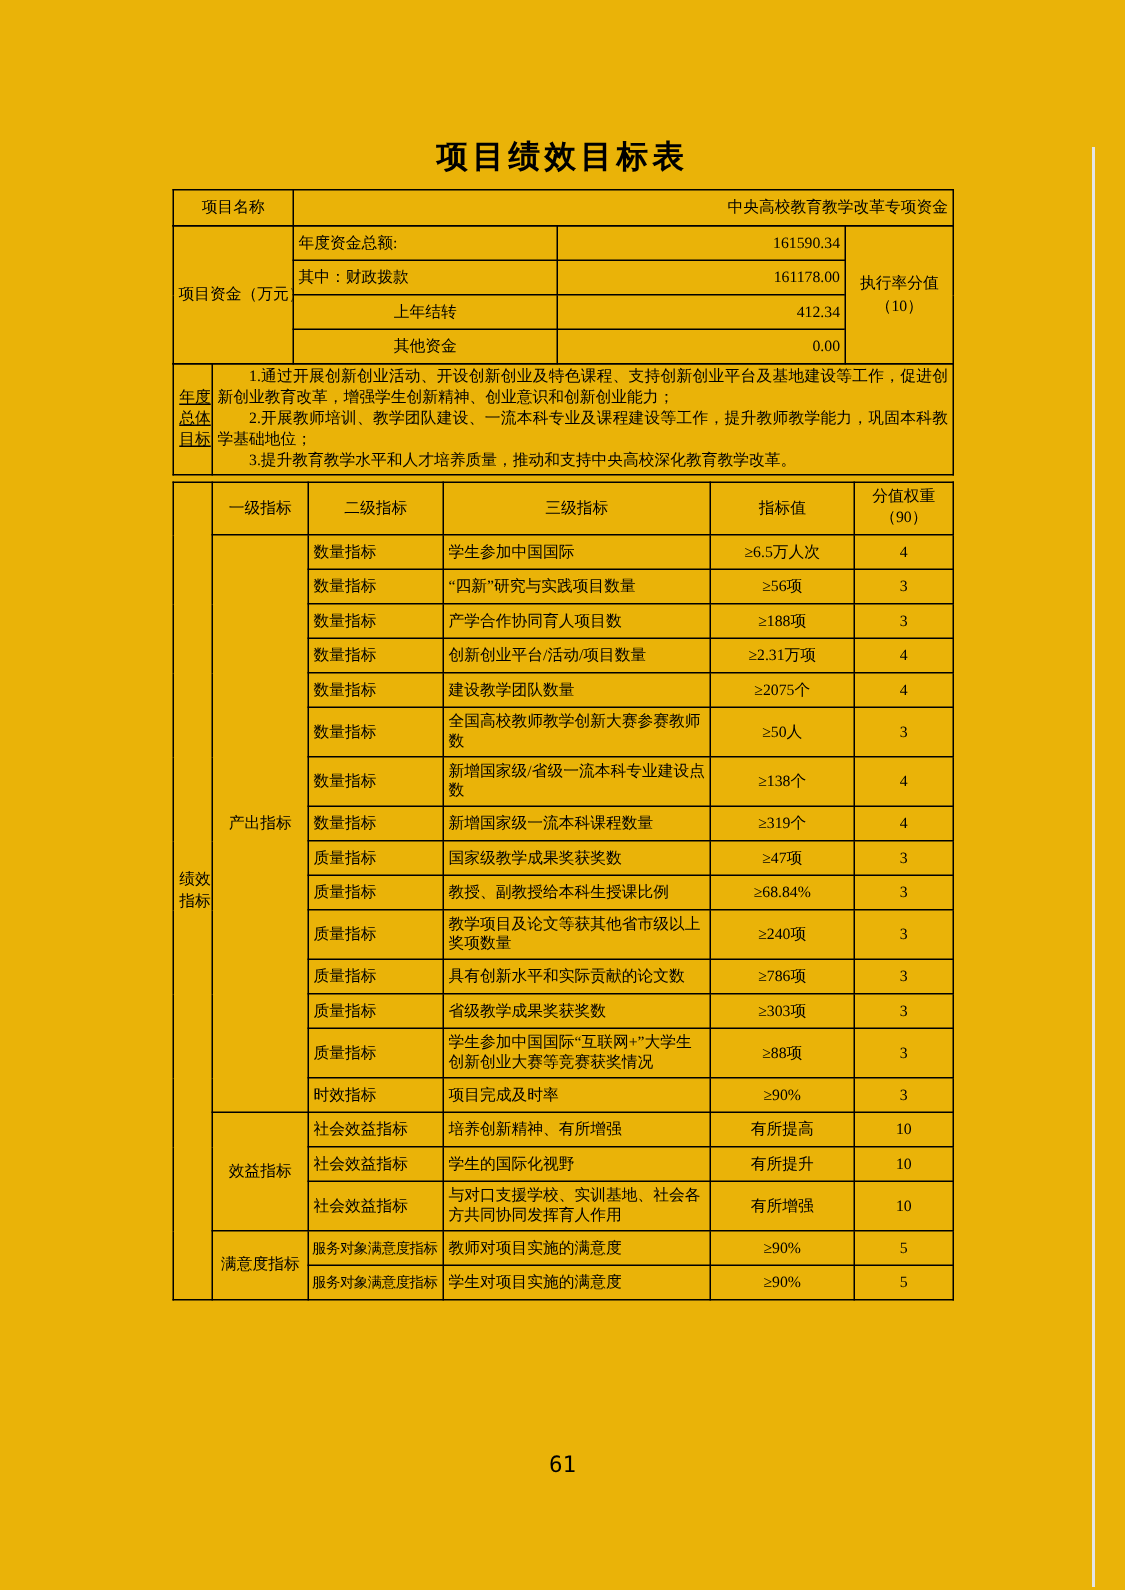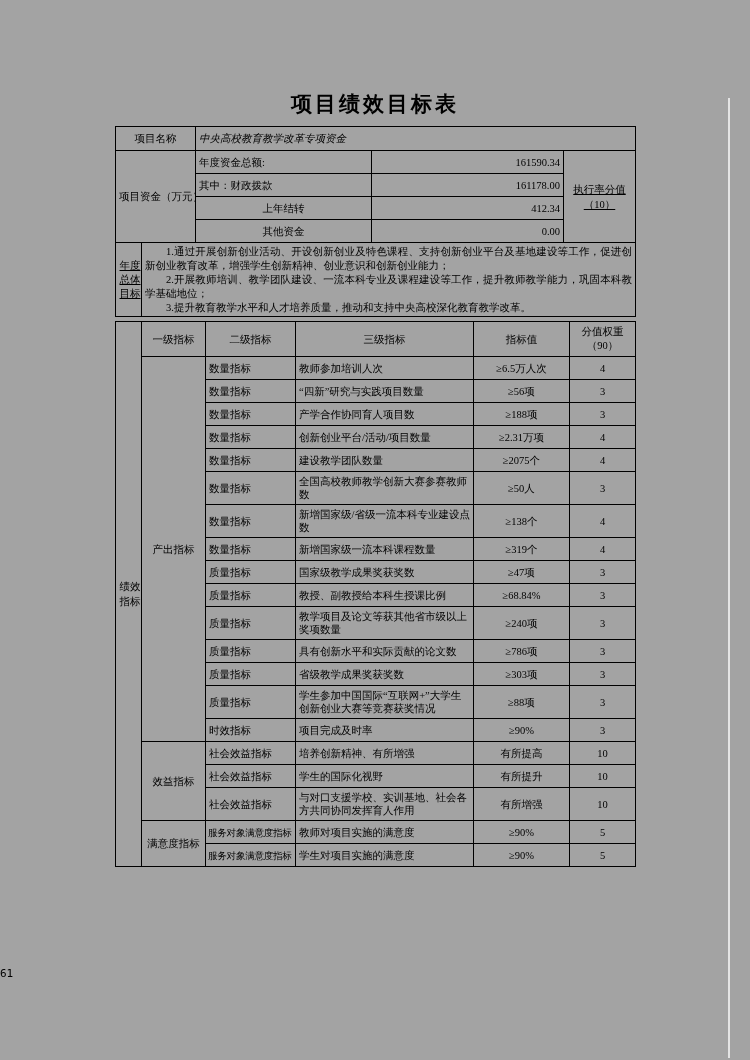--- a/index.html
+++ b/index.html
@@ -1,21 +1,21 @@
 <!DOCTYPE html>
 <html><head>
 <meta charset="utf-8">
 <style>
   * { box-sizing: border-box; margin: 0; padding: 0; }
   html, body { background: #ffffff; }
   .page {
     position: relative;
     width: 750px;
     height: 1060px;
-    background: #a3a3a3;
+    background: #eab308;
     color: #000;
     font-family: "Liberation Serif", "DejaVu Serif", serif;
     overflow: hidden;
   }
   .doc-title {
     padding-top: 90px;
     text-align: center;
     font-size: 21px;
     font-weight: bold;
     letter-spacing: 3px;
@@ -39,31 +39,31 @@
     border: 1px solid #000;
     font-size: 10.5px;
     line-height: 13px;
     vertical-align: middle;
     padding: 1px 3px;
     overflow: hidden;
   }
   #ind-table { margin-top: 4px; }
   
   .c-head { text-align: center; padding: 1px 1px; white-space: nowrap; height: 24px; }
-  .c-value { text-align: left; padding-left: 5px; font-style: italic; }
+  .c-value { text-align: right; padding-left: 5px; }
   .r2 td { height: 25px; }
   
   .c-seclabel { text-align: center; font-size: 10px; white-space: nowrap; padding: 0 1px; }
   .f-label { height: 23px; }
   .f-l0 { text-align: left; padding-left: 6px; }
   .f-l1 { text-align: left; padding-left: 44px; }
   .f-lc { text-align: center; margin-top: 35px; }
   .num { text-align: right; padding-right: 7px; }
   .c-exec { text-align: center; }
-  .c-exec div { line-height: 15px; text-decoration: underline; }
+  .c-exec div { line-height: 15px; }
   
   .c-goal-label { text-align: center; padding: 0 1px; text-decoration: underline; }
   .c-goal-label .side-text { width: 22px; margin: 0 auto; line-height: 14px; word-break: break-all; }
   .c-goal-text { height: 74px; padding: 3px 8px; vertical-align: middle; }
   .goal-p { text-indent: 21px; line-height: 14px; text-align: justify; }
   
   .c-side { text-align: center; vertical-align: middle; padding: 0 1px; }
   .c-side .side-text { width: 22px; margin: 11px auto; line-height: 15px; word-break: break-all; }
   td.h { text-align: center; height: 35px; }
   td.h div { line-height: 14px; }
@@ -72,22 +72,22 @@
   .c-lv2.tight { font-size: 9.6px; letter-spacing: -0.3px; padding-left: 2px; }
   .c-lv3 { text-align: left; padding-left: 4px; }
   .c-val { text-align: center; }
   .c-wt { text-align: center; }
   tr.tall td { height: 33px; }
   .page-number {
     position: absolute;
     top: 967px;
     left: 0;
     width: 750px;
-    text-align: left;
-    font-size: 11px;
+    text-align: center;
+    font-size: 15px;
     font-family: "DejaVu Sans Mono", monospace;
   }
   .scan-line {
     position: absolute;
     top: 98px;
     right: 20px;
     width: 2px;
     height: 960px;
     background: #e4e4e4;
   }
@@ -186,21 +186,21 @@
           <td class="h">三级指标</td>
           <td class="h">指标值</td>
           <td class="h">
             <div>分值权重</div>
             <div>（90）</div>
           </td>
         </tr>
       <tr>
             <td class="c-lv1" rowspan="15">产出指标</td>
             <td class="c-lv2">数量指标</td>
-            <td class="c-lv3">教师参加培训人次</td>
+            <td class="c-lv3">学生参加中国国际</td>
             <td class="c-val">≥6.5万人次</td>
             <td class="c-wt">4</td>
           </tr>
           <tr>
             <td class="c-lv2">数量指标</td>
             <td class="c-lv3">“四新”研究与实践项目数量</td>
             <td class="c-val">≥56项</td>
             <td class="c-wt">3</td>
           </tr>
           <tr>

